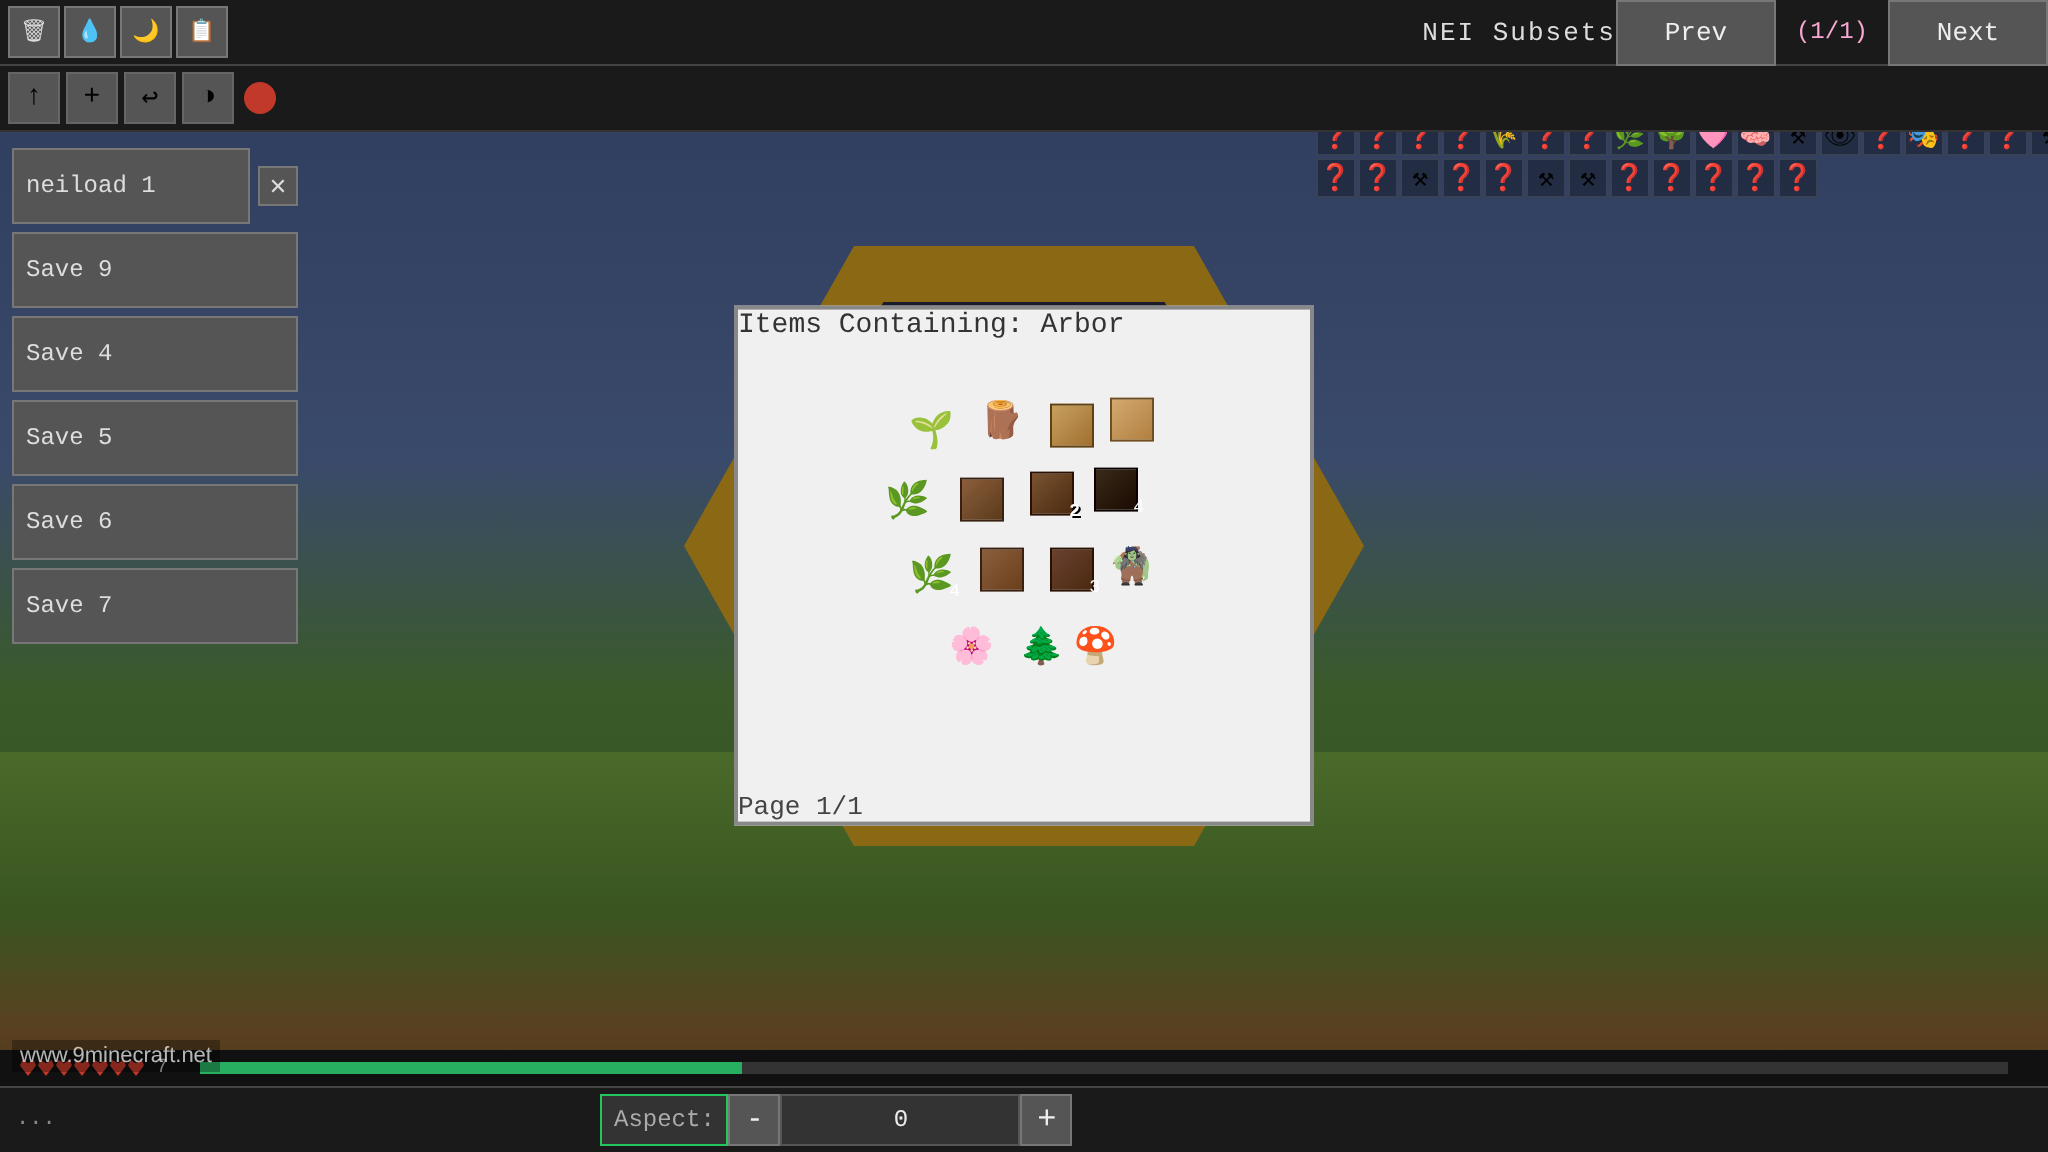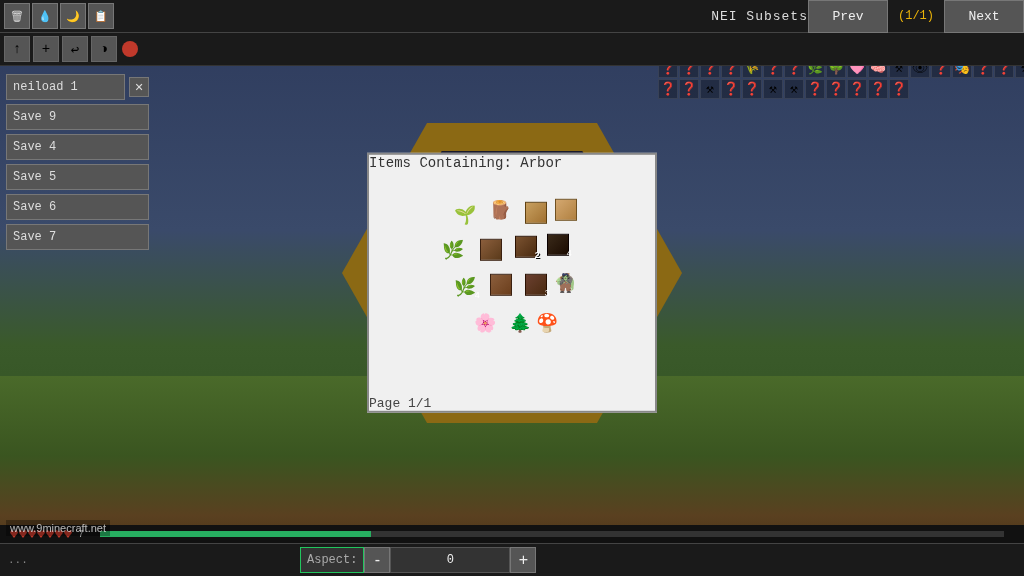--- a/index.html
+++ b/index.html
@@ -109,21 +109,21 @@
       font-family: 'Courier New', monospace;
       font-size: 13px;
       cursor: pointer;
       display: flex;
       align-items: center;
       justify-content: center;
       min-width: 80px;
     }
 
     .page-indicator {
-      color: #eab308;
+      color: #f9a8d4;
       font-size: 12px;
       padding: 0 10px;
       display: flex;
       align-items: center;
     }
 
     
     .toolbar-row {
       position: absolute;
       top: 33px;
@@ -173,21 +173,21 @@
     }
 
     .save-slot {
       display: flex;
       align-items: center;
       gap: 4px;
     }
 
     .save-btn {
       flex: 1;
-      height: 26px;
+      height: 38px;
       background: #555;
       border: 1px solid #777;
       color: #ddd;
       font-family: 'Courier New', monospace;
       font-size: 12px;
       cursor: pointer;
       text-align: left;
       padding-left: 6px;
     }
 

